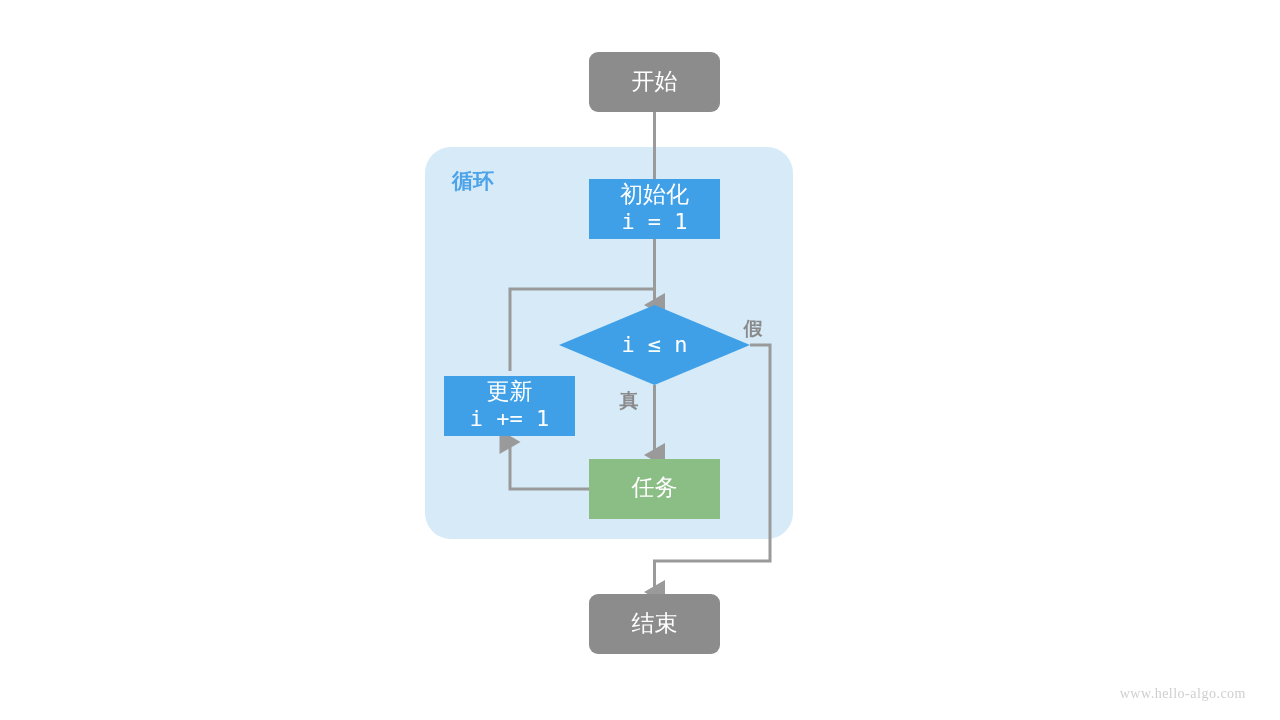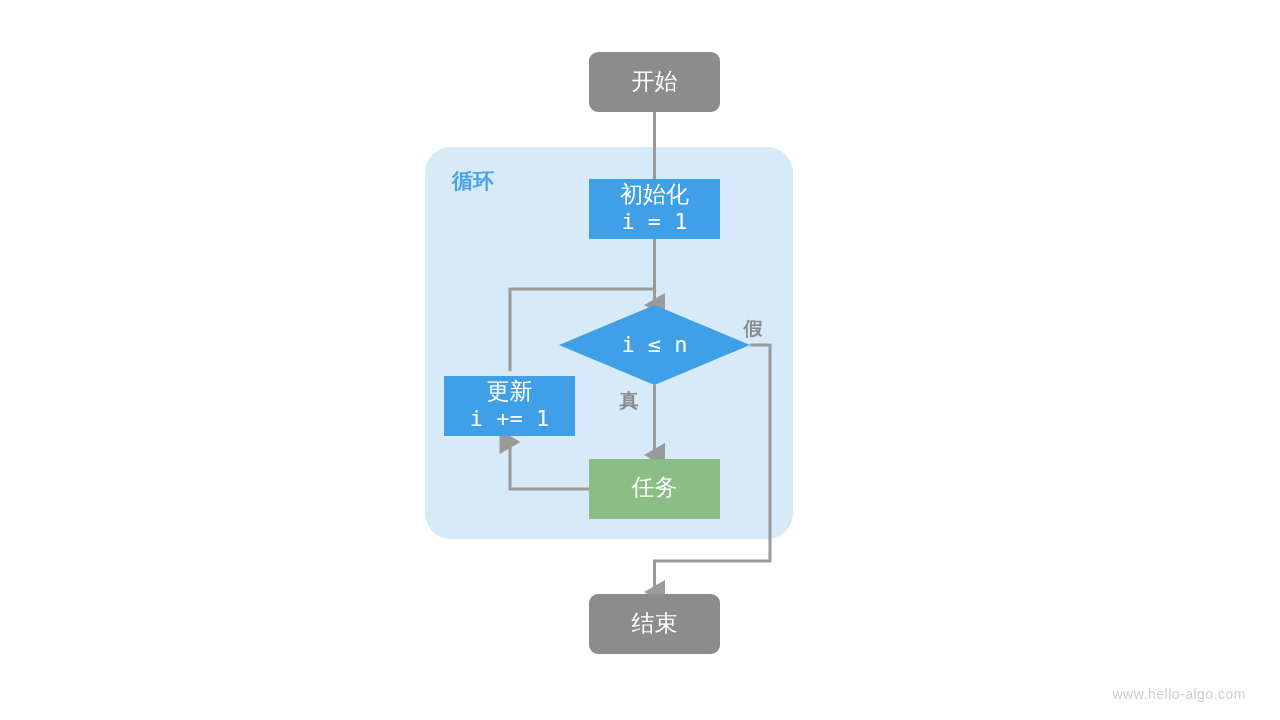--- a/index.html
+++ b/index.html
@@ -53,21 +53,21 @@
     fill: #8a8a8a;
     font-size: 19px;
     font-weight: bold;
     text-anchor: middle;
     dominant-baseline: middle;
   }
   .watermark {
     position: absolute;
     right: 34px;
     bottom: 18px;
-    font-family: Liberation Sans, sans-serif;
+    font-family: Liberation Serif, serif;
     font-size: 14px;
     color: #cfcfcf;
     letter-spacing: 0.5px;
     white-space: nowrap;
   }
   .edge-line {
     fill: none;
     stroke: #9a9a9a;
     stroke-width: 3;
     stroke-linejoin: miter;

